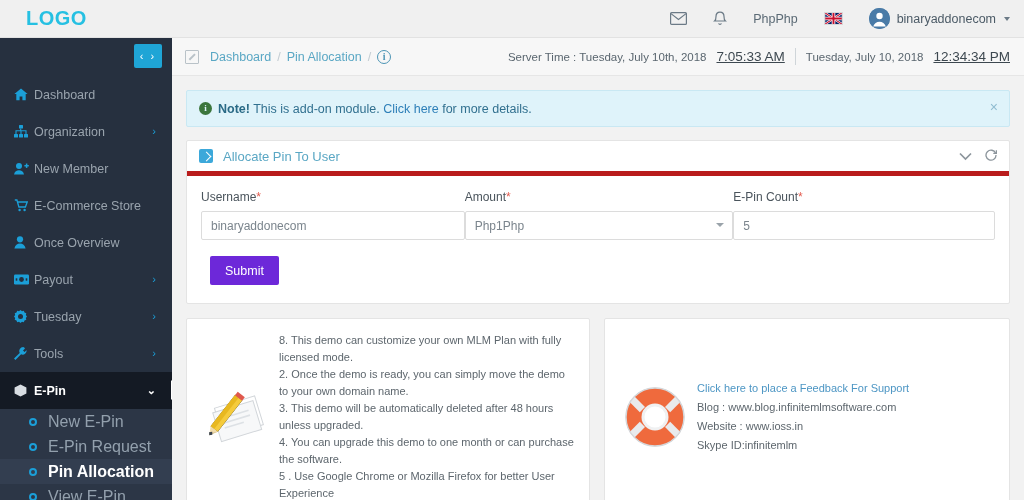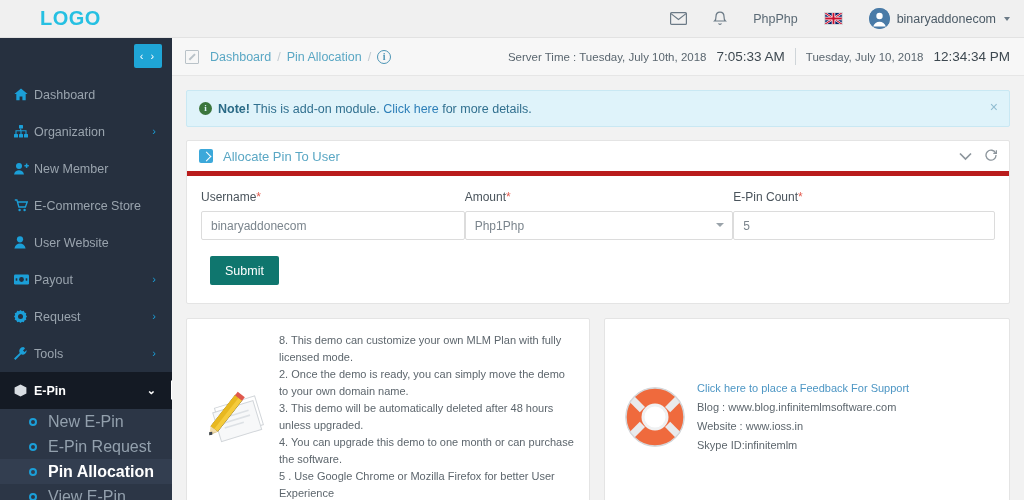--- a/index.html
+++ b/index.html
@@ -7,21 +7,21 @@
     width: 1024px; height: 500px;
     font-family: "Liberation Sans", sans-serif;
     background: #f2f2f2; overflow: hidden;
   }
   .app { position: relative; width: 1024px; height: 500px; }
 
   
   .topbar {
     position: absolute; top: 0; left: 0; width: 1024px; height: 38px;
     background: #f0f0f0; border-bottom: 1px solid #e2e2e2;
-    display: flex; align-items: center; padding-left: 14px;
+    display: flex; align-items: center;
   }
   .logo-zone {
     width: 172px; height: 38px; display: flex; align-items: center;
     padding-left: 26px;
   }
   .logo-text {
     color: #26c0e2; font-size: 20px; font-weight: bold; letter-spacing: 0.5px;
   }
   .topbar-right {
     margin-left: auto; display: flex; align-items: center;
@@ -112,21 +112,21 @@
     width: 14px; height: 14px; border-radius: 50%;
     border: 1.4px solid #4d95b5; color: #4d95b5;
     font-size: 10px; font-weight: bold; line-height: 11px;
     text-align: center; font-family: "Liberation Serif", serif;
   }
   .timebox {
     margin-left: auto; display: flex; align-items: center;
     gap: 10px; color: #5a666f;
   }
   .t-label { font-size: 11.5px; }
-  .t-big { font-size: 13.5px; color: #3d4850; }
+  .t-big { font-size: 13.5px; color: #3d4850; text-decoration: underline; }
   .t-div { width: 1px; height: 17px; background: #cfd5d9; }
 
   .scroll-area { padding: 0; height: 424px; position: relative; }
 
   .alert {
     margin: 14px 14px 0 14px; background: #dff3fa;
     border: 1px solid #c9e8f3; border-radius: 2px; height: 37px;
     display: flex; align-items: center; padding: 0 12px;
     position: relative;
   }
@@ -187,21 +187,21 @@
   .w-epin     { width: 267px; }
 
   .row2 { display: flex; align-items: flex-end; gap: 9px; margin-top: 16px; }
   .date-wrap { position: relative; width: 269px; }
   .date-btn {
     position: absolute; right: 0; top: 0; width: 27px; height: 29px;
     border: 1px solid #dcdcdc; background: #f6f6f6; border-radius: 0 2px 2px 0;
     display: flex; align-items: center; justify-content: center;
   }
   .submit-btn {
-    height: 29px; background: #0f766e; color: #fff; border: none;
+    height: 29px; background: #6d28d9; color: #fff; border: none;
     border-radius: 2px; font-size: 12.5px; padding: 0 15px;
     font-family: "Liberation Sans", sans-serif; cursor: pointer;
   }
 
   
   .cards { display: flex; gap: 14px; margin: 14px 14px 0 14px; }
   .card {
     background: #ffffff; border: 1px solid #e4e4e4; border-radius: 2px;
     display: flex; align-items: center; padding: 13px 14px; min-height: 115px;
   }
@@ -313,21 +313,21 @@
         <span class="mi-arrow"></span>
       </div>
 
       <div class="menu-item">
         <span class="mi-icon">
           <svg width="12" height="13" viewBox="0 0 12 13" fill="currentColor">
               <circle cx="6" cy="3.3" r="3.1"></circle>
               <path d="M0.4 12.6C1.1 9.2 3.3 7.6 6 7.6s4.9 1.6 5.6 5z"></path>
             </svg>
         </span>
-        <span class="mi-label">User Website</span>
+        <span class="mi-label">Once Overview</span>
         <span class="mi-arrow"></span>
       </div>
 
       <div class="menu-item">
         <span class="mi-icon">
           <svg width="15" height="11" viewBox="0 0 15 11" fill="currentColor">
               <rect x="0" y="0.5" width="15" height="10" rx="1.2"></rect>
               <circle cx="7.5" cy="5.5" r="2.4" fill="#26303f"></circle>
               <rect x="1.7" y="4.3" width="1.6" height="2.4" fill="#26303f"></rect>
               <rect x="11.7" y="4.3" width="1.6" height="2.4" fill="#26303f"></rect>
@@ -337,21 +337,21 @@
         <span class="mi-arrow">›</span>
       </div>
 
       <div class="menu-item">
         <span class="mi-icon">
           <svg width="13" height="13" viewBox="0 0 13 13" fill="currentColor">
               <path d="M6.5 0 8 1.2l1.8-.5.7 1.8 1.8.7-.5 1.8L13 6.5l-1.2 1.5.5 1.8-1.8.7-.7 1.8-1.8-.5L6.5 13 5 11.8l-1.8.5-.7-1.8-1.8-.7.5-1.8L0 6.5l1.2-1.5L.7 3.2l1.8-.7.7-1.8L5 1.2z"></path>
               <circle cx="6.5" cy="6.5" r="2.5" fill="#26303f"></circle>
             </svg>
         </span>
-        <span class="mi-label">Request</span>
+        <span class="mi-label">Tuesday</span>
         <span class="mi-arrow">›</span>
       </div>
 
       <div class="menu-item">
         <span class="mi-icon">
           <svg width="13" height="13" viewBox="0 0 13 13" fill="currentColor">
               <path d="M9.2 0a4 4 0 0 0-3.5 5.9L0 11.6 1.4 13l5.7-5.7A4 4 0 0 0 12.6 3l-2 2-1.6-1.6 2-2A4 4 0 0 0 9.2 0z"></path>
             </svg>
         </span>
         <span class="mi-label">Tools</span>

